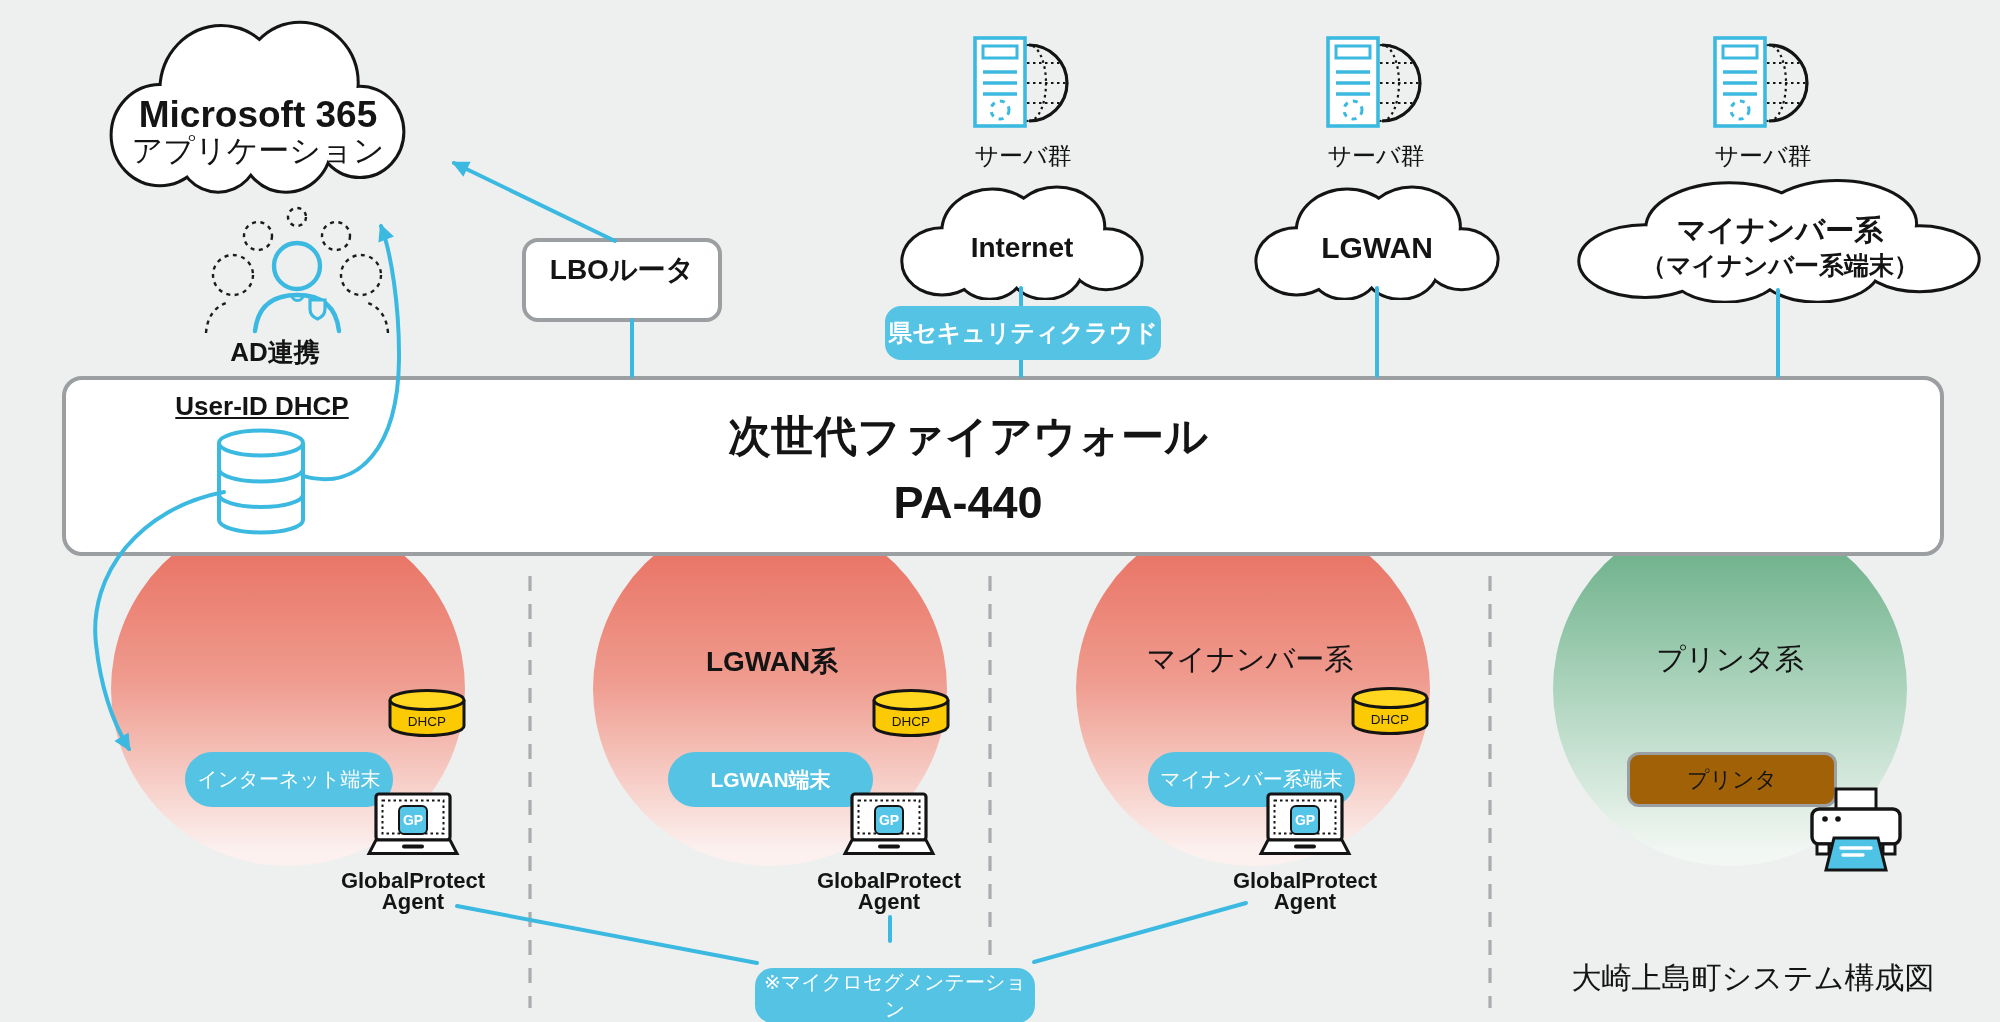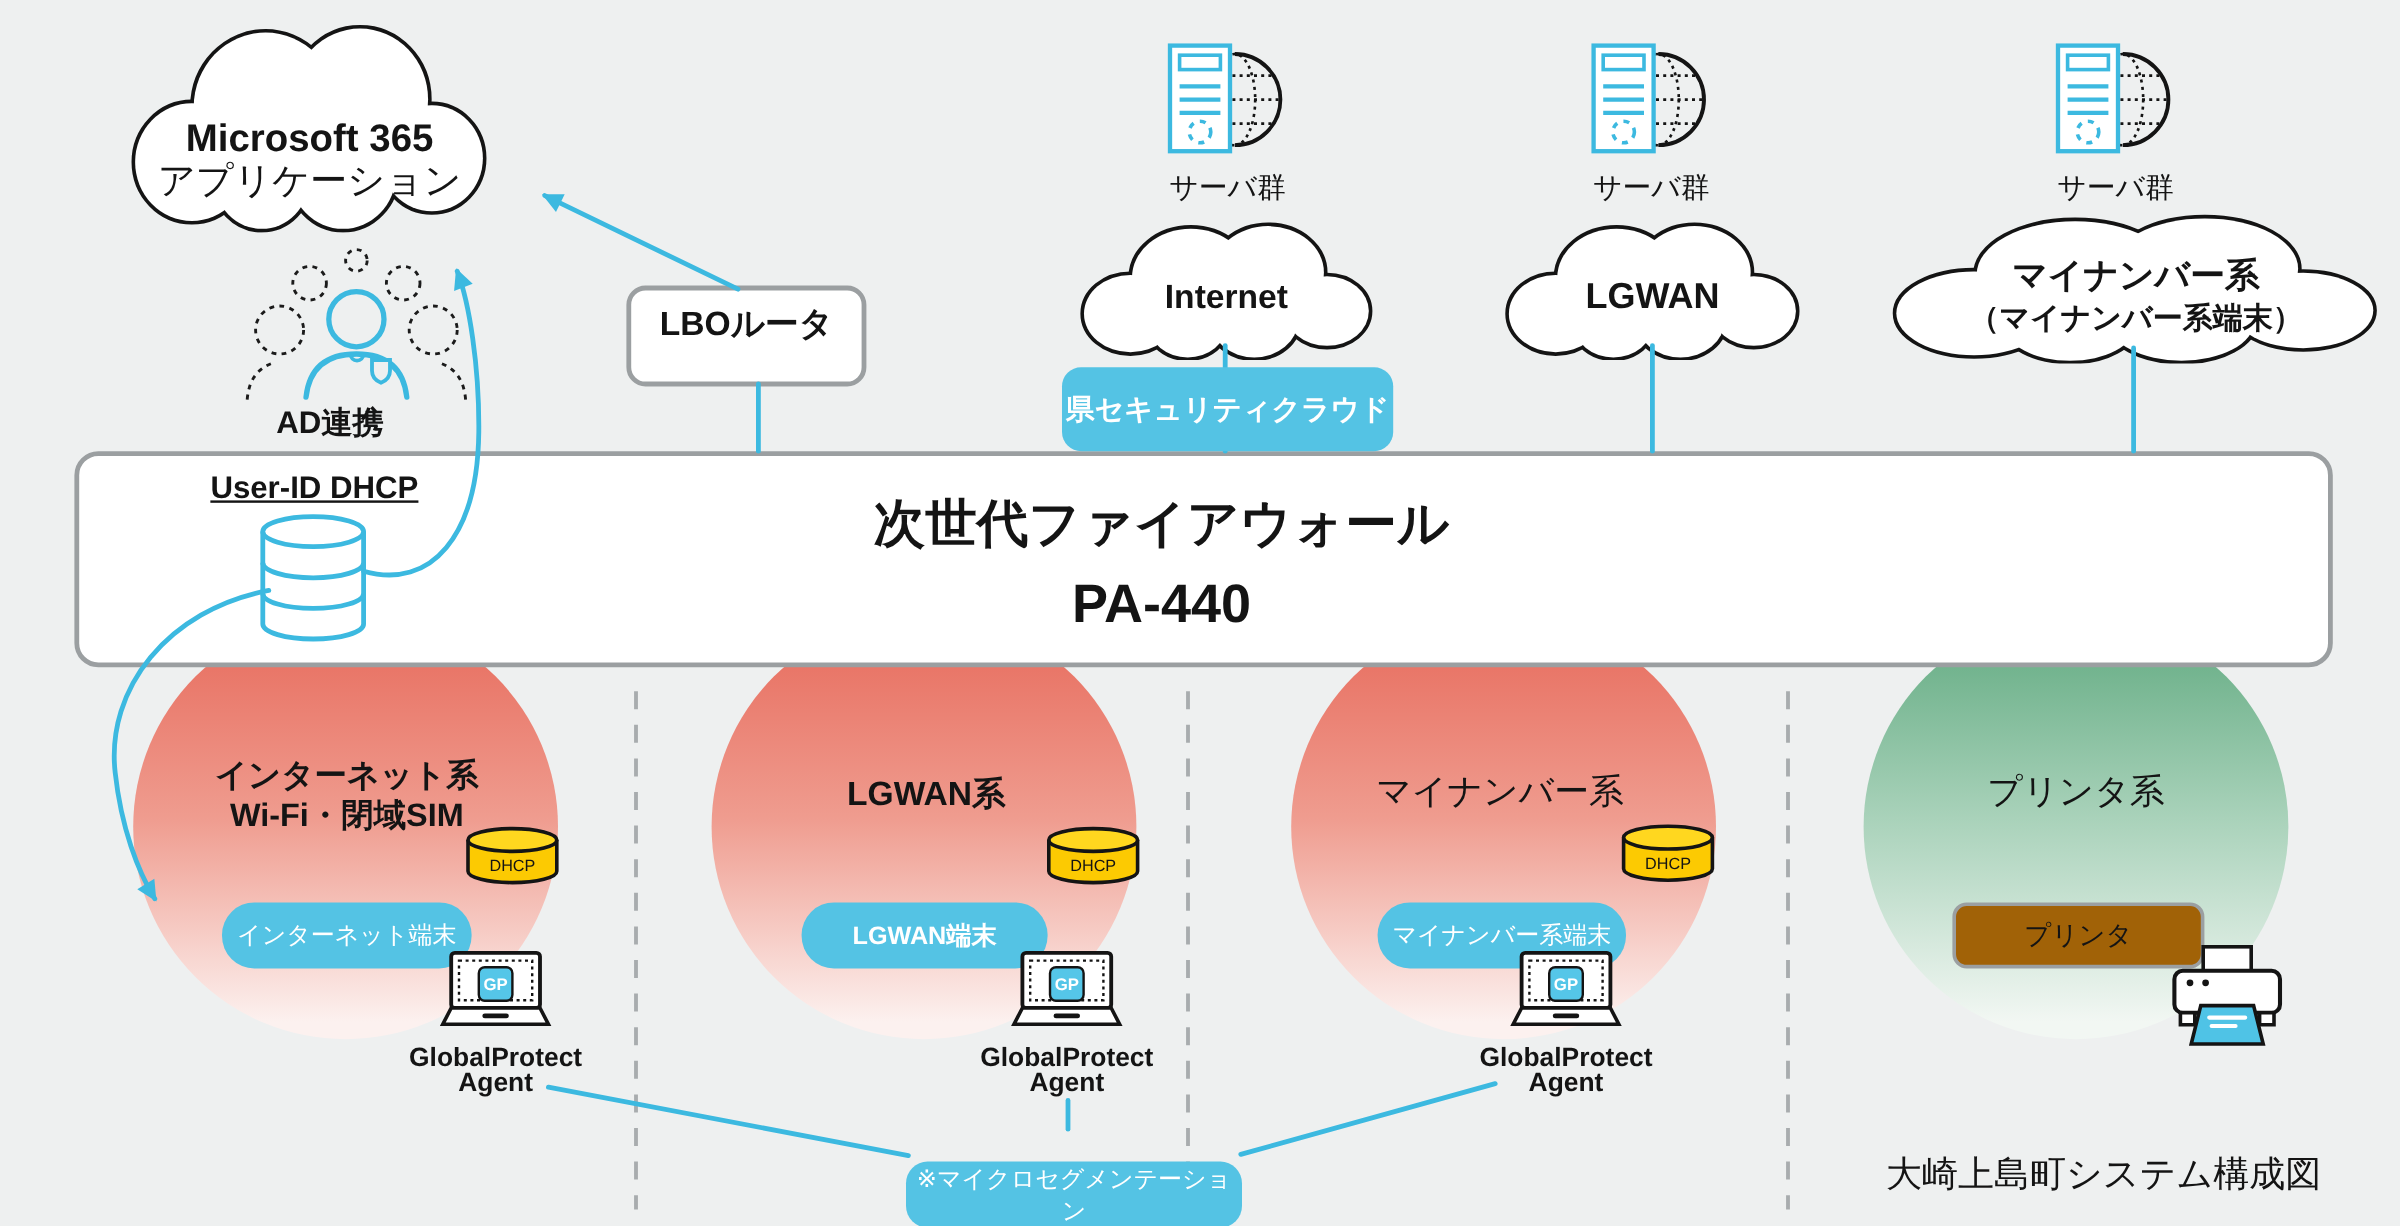--- a/index.html
+++ b/index.html
@@ -140,46 +140,42 @@
       <path d="M457 906 L757 963"></path>
       <path d="M890 917 V941"></path>
       <path d="M1034 962 L1246 903"></path>
       <path d="M303 476 C360 492 398 446 399 360 C399.5 305 391 252 381 226" marker-end="url(#arw)"></path>
       <path d="M224 492 C140 508 88 574 96 644 C101 690 115 726 129 749" marker-end="url(#arw)"></path>
       <path d="M615 241 L454 163" marker-end="url(#arw)"></path>
     </g>
   </svg>
 
   <div class="txt ctr" style="left:110px;top:84px;width:296px;height:74px;flex-direction:column;line-height:36px;">
-    <div class="b" style="font-size:32px;margin-top:24px;">Microsoft 365</div>
+    <div class="b" style="font-size:37px;margin-top:24px;">Microsoft 365</div>
     <div style="font-size:31px;">アプリケーション</div>
   </div>
   <div class="txt ctr b" style="left:922px;top:229px;width:200px;height:38px;font-size:28px;">Internet</div>
   <div class="txt ctr b" style="left:1277px;top:229px;width:200px;height:38px;font-size:30px;">LGWAN</div>
   <div class="txt ctr" style="left:1600px;top:212px;width:360px;height:72px;flex-direction:column;line-height:35px;">
     <div class="b" style="font-size:29px;">マイナンバー系</div>
     <div class="b" style="font-size:25px;">（マイナンバー系端末）</div>
   </div>
 
   <div class="txt ctr" style="left:963px;top:141px;width:120px;height:30px;font-size:24px;">サーバ群</div>
   <div class="txt ctr" style="left:1316px;top:141px;width:120px;height:30px;font-size:24px;">サーバ群</div>
   <div class="txt ctr" style="left:1703px;top:141px;width:120px;height:30px;font-size:24px;">サーバ群</div>
 
   <div class="txt ctr b" style="left:200px;top:336px;width:150px;height:32px;font-size:26px;">AD連携</div>
   <div class="txt ctr b" style="left:142px;top:391px;width:240px;height:30px;font-size:26px;text-decoration:underline;">User-ID DHCP</div>
   <div class="txt ctr b" style="left:370px;top:412px;width:1196px;height:50px;font-size:43px;">次世代ファイアウォール</div>
   <div class="txt ctr b" style="left:370px;top:478px;width:1196px;height:50px;font-size:45px;">PA-440</div>
   <div class="txt ctr b" style="left:522px;top:238px;width:200px;height:64px;font-size:28px;z-index:5;">LBOルータ</div>
 
-  <div class="badge ctr b" style="left:885px;top:306px;width:276px;height:70px;font-size:24px;">県セキュリティクラウド</div>
-
-  <div class="txt ctr b" style="left:139px;top:628px;width:300px;height:70px;flex-direction:column;line-height:33px;font-size:27px;">
-    <div>インターネット系</div>
-    <div>Wi-Fi・閉域SIM</div>
-  </div>
+  <div class="badge ctr b" style="left:885px;top:306px;width:276px;height:54px;font-size:24px;">県セキュリティクラウド</div>
+
   <div class="txt ctr b" style="left:622px;top:644px;width:300px;height:36px;font-size:28px;">LGWAN系</div>
   <div class="txt ctr m" style="left:1100px;top:642px;width:300px;height:36px;font-size:29px;">マイナンバー系</div>
   <div class="txt ctr m" style="left:1580px;top:642px;width:300px;height:36px;font-size:29px;">プリンタ系</div>
 
   <div class="txt ctr" style="left:388px;top:712px;width:78px;height:18px;font-size:13.5px;">DHCP</div>
   <div class="txt ctr" style="left:872px;top:712px;width:78px;height:18px;font-size:13.5px;">DHCP</div>
   <div class="txt ctr" style="left:1351px;top:710px;width:78px;height:18px;font-size:13.5px;">DHCP</div>
 
   <div class="badge ctr m" style="left:185px;top:752px;width:208px;height:55px;border-radius:27px;font-size:20px;">インターネット端末</div>
   <div class="badge ctr b" style="left:668px;top:752px;width:205px;height:55px;border-radius:27px;font-size:21px;">LGWAN端末</div>

